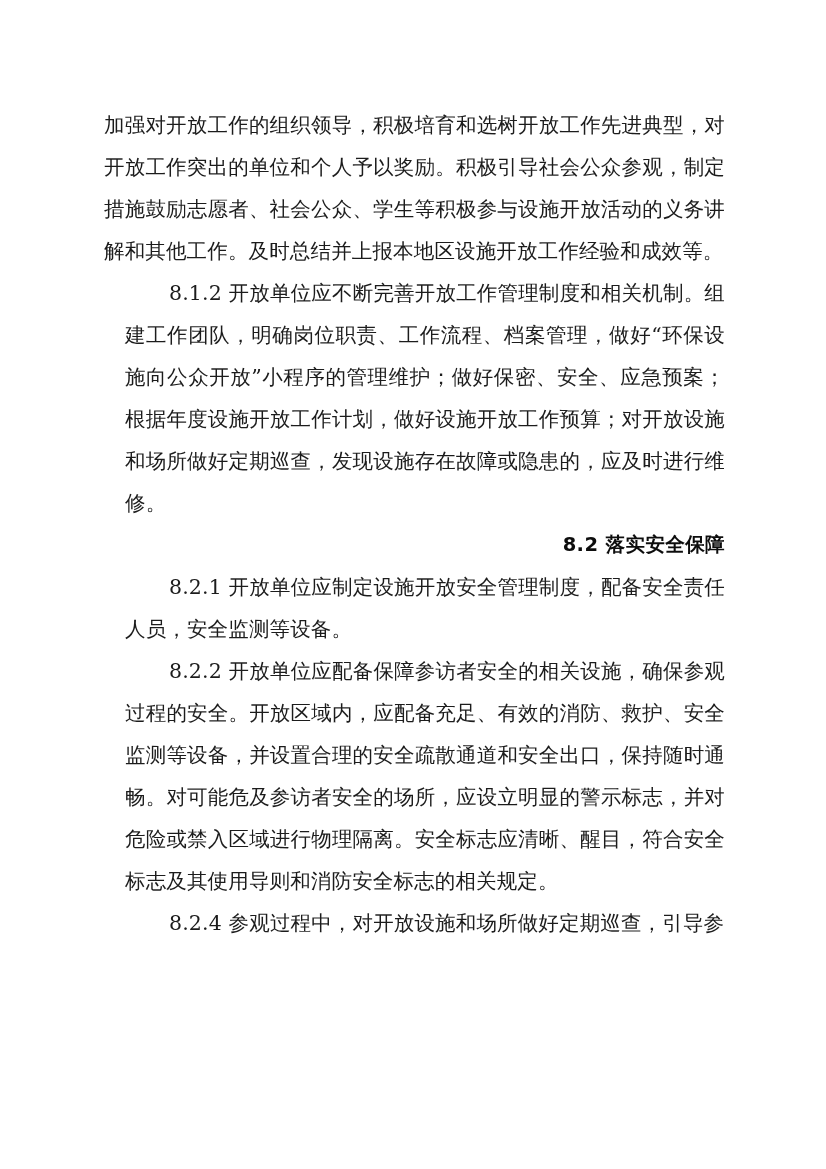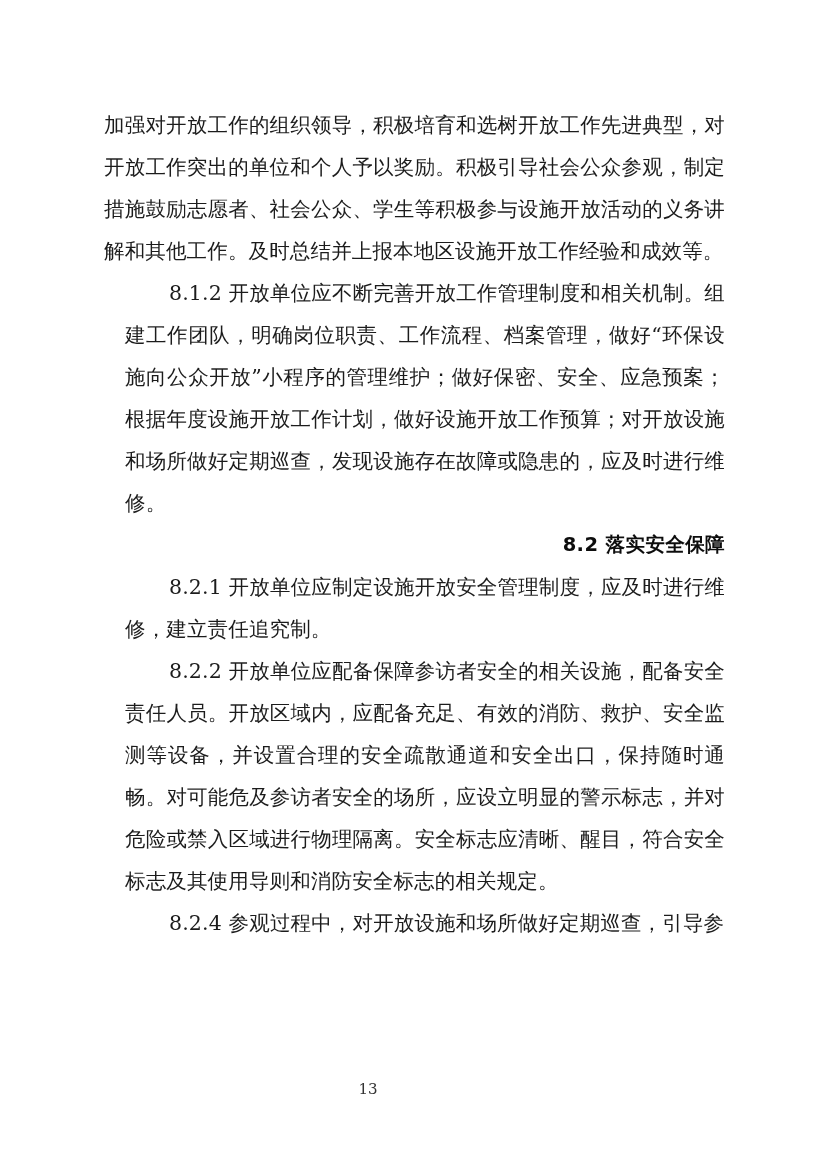--- a/index.html
+++ b/index.html
@@ -65,24 +65,23 @@
 <div class="page">
 
   <div class="content">
 
     <p class="para">加强对开放工作的组织领导，积极培育和选树开放工作先进典型，对开放工作突出的单位和个人予以奖励。积极引导社会公众参观，制定措施鼓励志愿者、社会公众、学生等积极参与设施开放活动的义务讲解和其他工作。及时总结并上报本地区设施开放工作经验和成效等。</p>
 
     <p class="para indent">8.1.2  开放单位应不断完善开放工作管理制度和相关机制。组建工作团队，明确岗位职责、工作流程、档案管理，做好“环保设施向公众开放”小程序的管理维护；做好保密、安全、应急预案；根据年度设施开放工作计划，做好设施开放工作预算；对开放设施和场所做好定期巡查，发现设施存在故障或隐患的，应及时进行维修。</p>
 
     <h3 class="heading">8.2  落实安全保障</h3>
 
-    <p class="para indent">8.2.1  开放单位应制定设施开放安全管理制度，应及时进行维修，建立责任追究制。</p>
+    <p class="para indent">8.2.1  开放单位应制定设施开放安全管理制度，配备安全责任人员，安全监测等设备。</p>
 
-    <p class="para indent">8.2.2  开放单位应配备保障参访者安全的相关设施，配备安全责任人员。开放区域内，应配备充足、有效的消防、救护、安全监测等设备，并设置合理的安全疏散通道和安全出口，保持随时通畅。对可能危及参访者安全的场所，应设立明显的警示标志，并对危险或禁入区域进行物理隔离。安全标志应清晰、醒目，符合安全标志及其使用导则和消防安全标志的相关规定。</p>
+    <p class="para indent">8.2.2  开放单位应配备保障参访者安全的相关设施，确保参观过程的安全。开放区域内，应配备充足、有效的消防、救护、安全监测等设备，并设置合理的安全疏散通道和安全出口，保持随时通畅。对可能危及参访者安全的场所，应设立明显的警示标志，并对危险或禁入区域进行物理隔离。安全标志应清晰、醒目，符合安全标志及其使用导则和消防安全标志的相关规定。</p>
 
 
     <p class="para indent">8.2.4  参观过程中，对开放设施和场所做好定期巡查，引导参</p>
 
   </div>
 
-  <div class="page-number">13</div>
 
 </div>
 
 </body></html>

